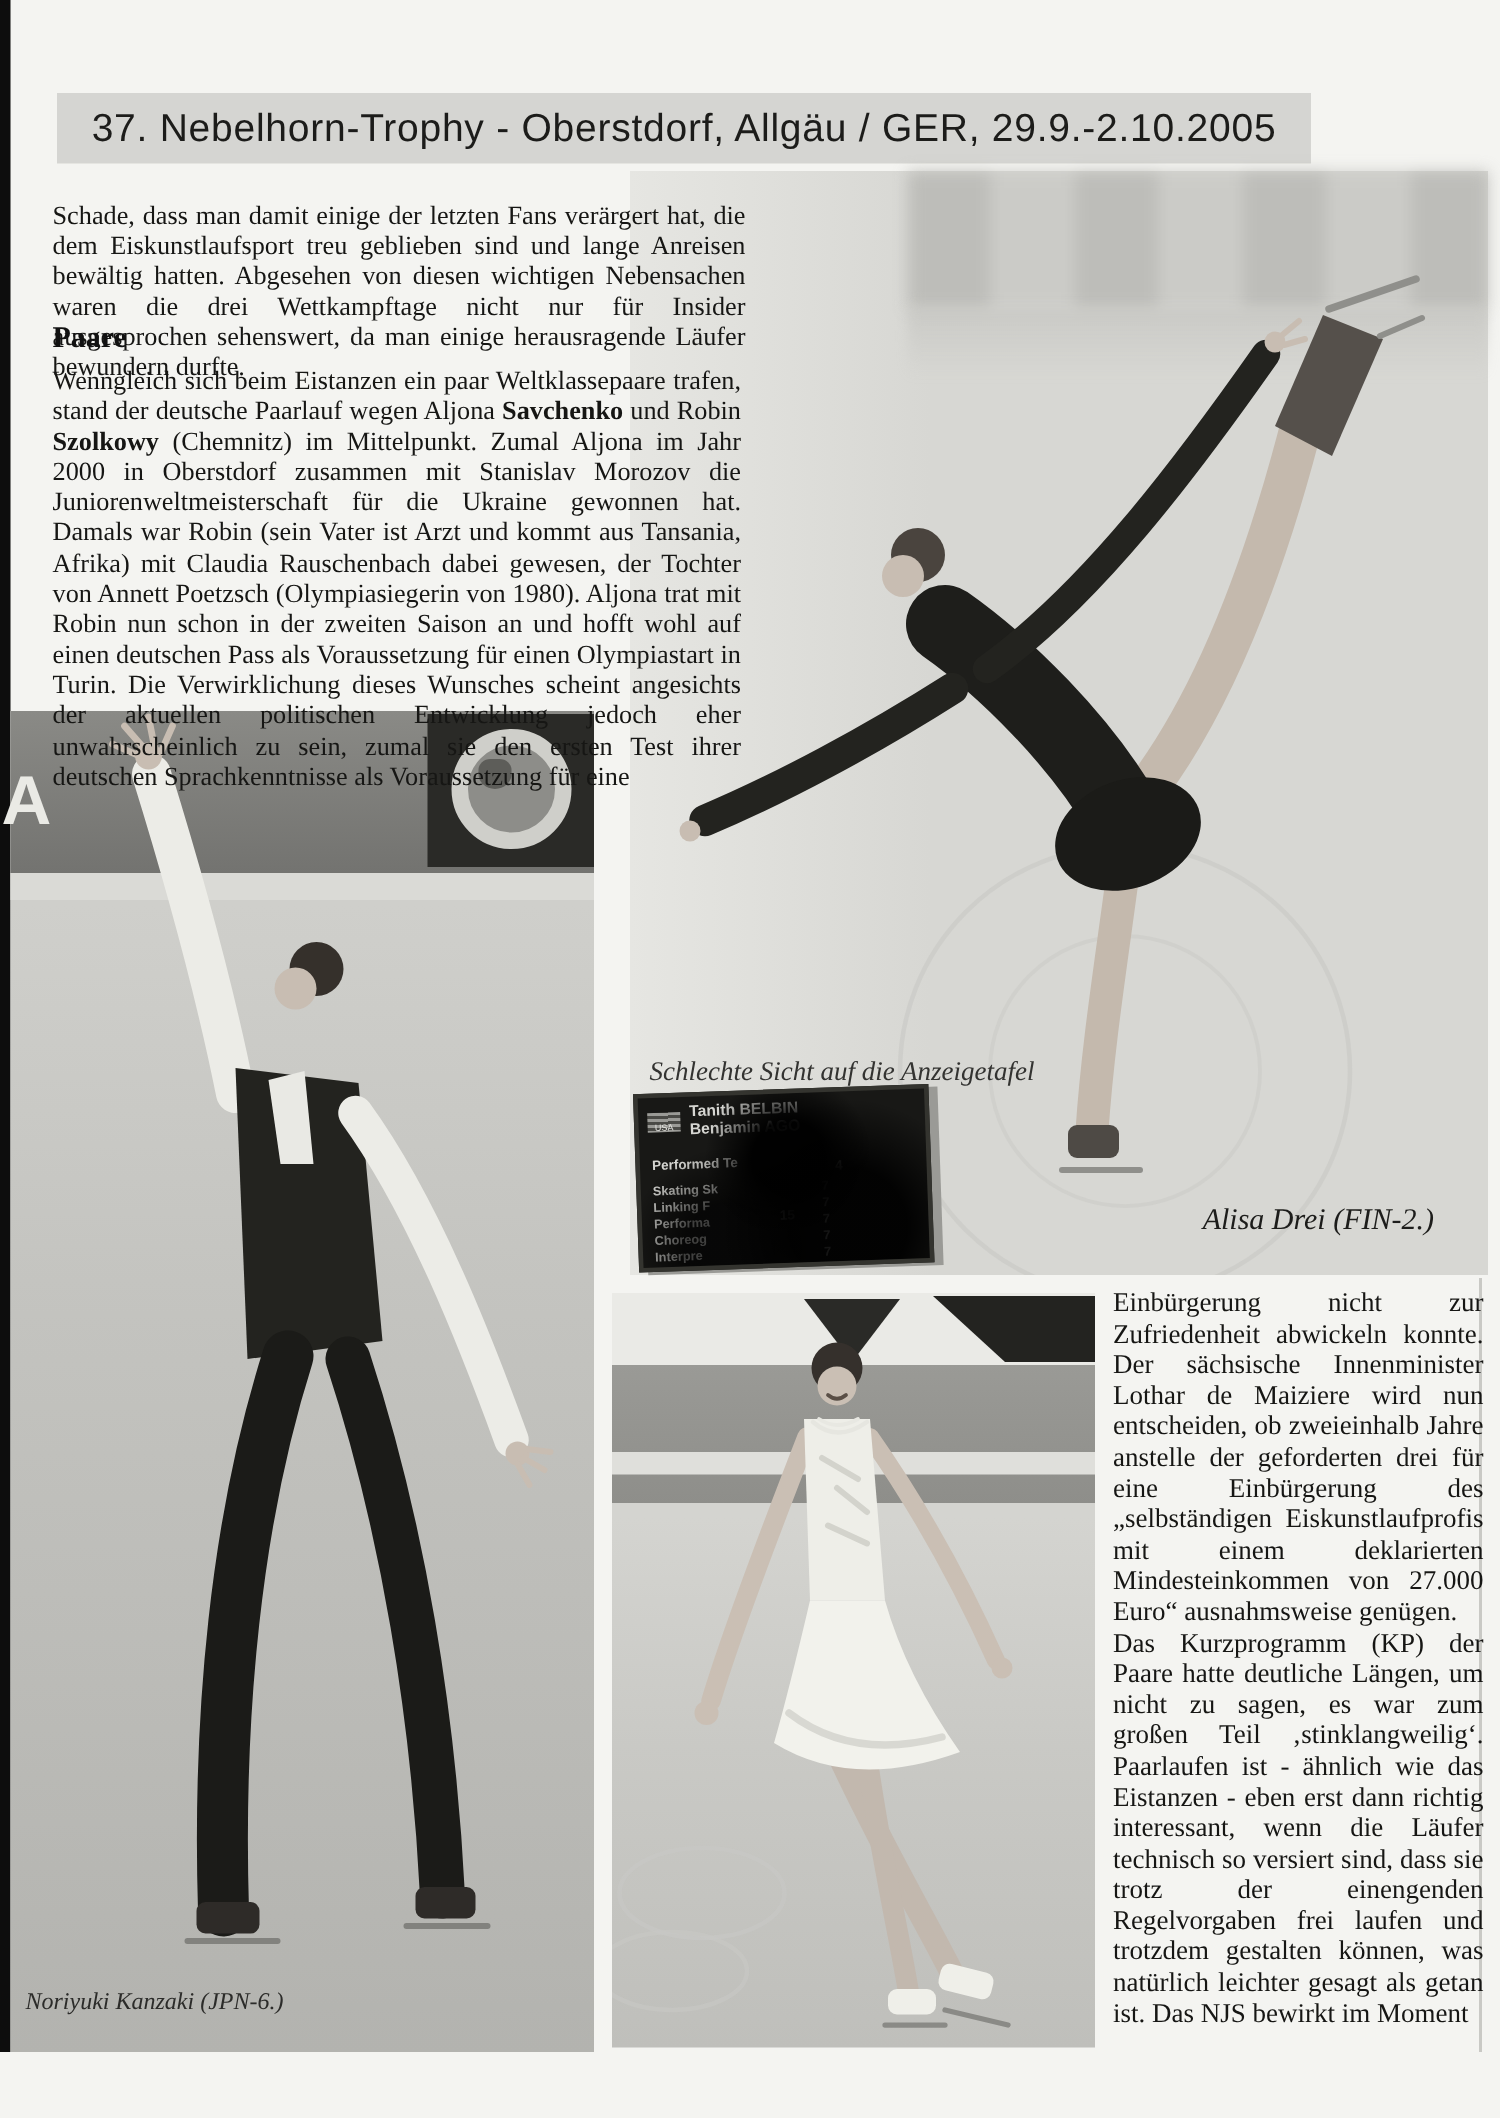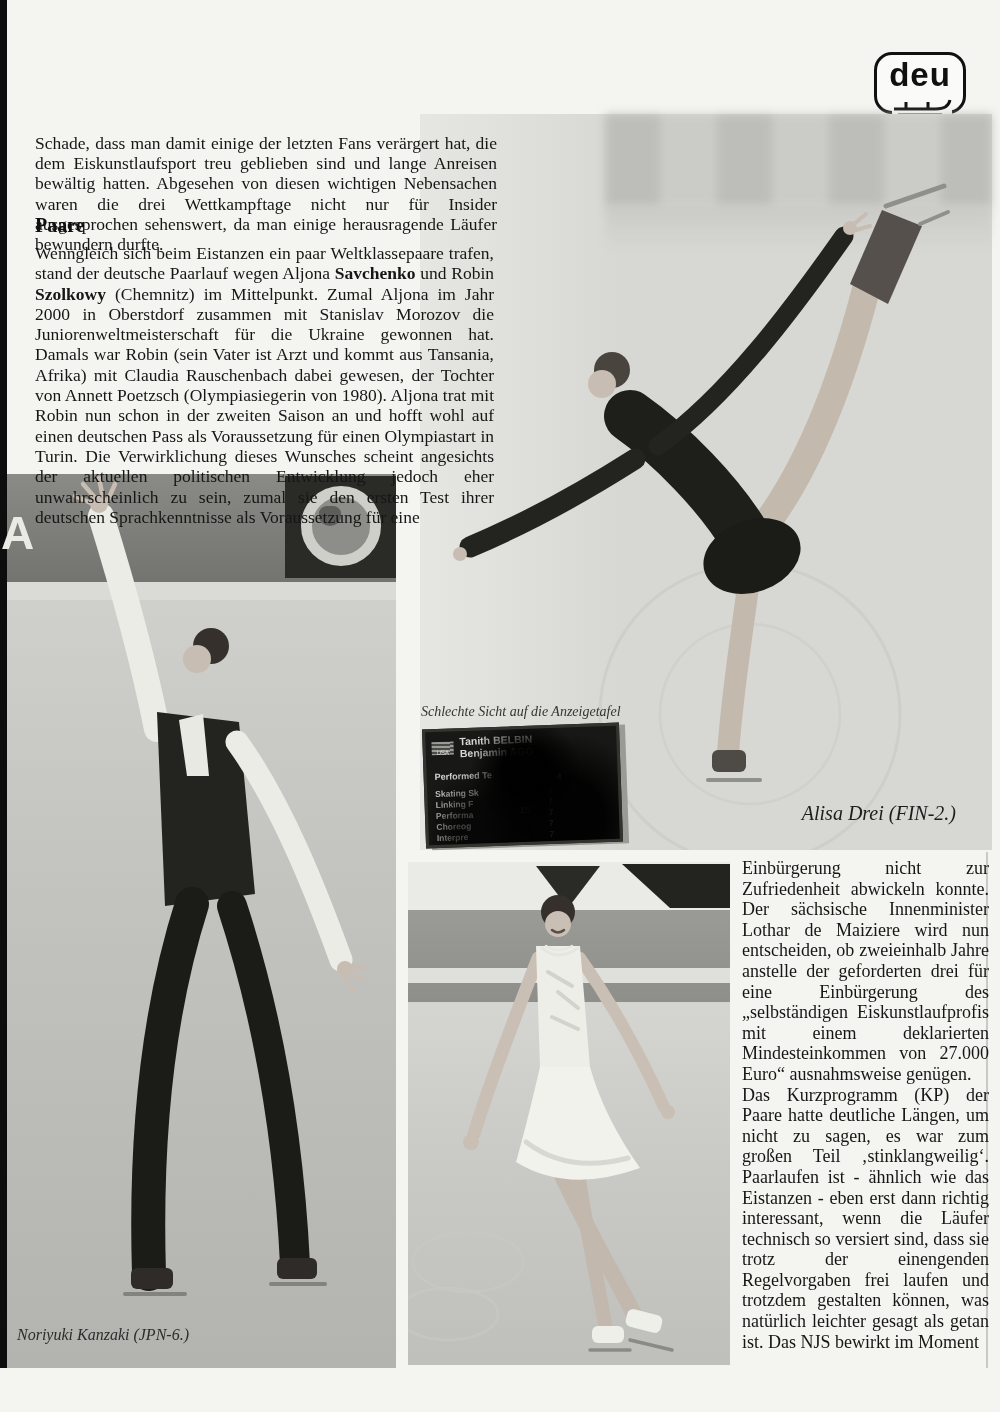--- a/index.html
+++ b/index.html
@@ -36,21 +36,21 @@
   
   .photo-main{left:420px;top:114px;width:572px;height:736px;
      background:linear-gradient(90deg,#e6e6e2 0px,#ddddd9 120px,#d7d7d3 200px),
                 linear-gradient(180deg,#cfcfcb,#d6d6d2);}
   .pm-band{position:absolute;left:185px;top:0;right:0;height:92px;
      background:repeating-linear-gradient(90deg,#b5b5b1 0 55px,#c8c8c4 55px 112px);
      filter:blur(5px);opacity:.75;}
   .pm-band2{position:absolute;left:185px;top:92px;right:0;height:46px;
      background:linear-gradient(180deg,#c2c2be,rgba(214,214,210,0));filter:blur(4px);opacity:.6;}
   .pm-caption{position:absolute;right:36px;top:688px;font-style:italic;font-size:20px;color:#1d1d1b;text-align:center;}
-  .inset-caption{position:absolute;left:1px;top:590px;font-style:italic;font-size:14px;color:#333331;}
+  .inset-caption{position:absolute;left:13px;top:590px;font-style:italic;font-size:18px;color:#333331;}
 
   
   .scoreboard{position:absolute;left:4px;top:612px;width:197px;height:119px;background:#181816;
       border:3px solid #34342f;box-sizing:border-box;transform:rotate(-2deg);
       font-family:"Liberation Sans",sans-serif;color:#d6d6d2;overflow:hidden;
       box-shadow:6px 2px 0 #9a9a96;}
   .sb-flag{position:absolute;left:6px;top:10px;width:22px;height:13px;
       background:repeating-linear-gradient(180deg,#9a9a96 0 2px,#4a4a46 2px 4px);
       font-size:6px;color:#e4e4e0;text-align:center;line-height:22px;}
   .sb-names{position:absolute;left:34px;top:4px;font-weight:bold;font-size:10.5px;line-height:12px;}
@@ -99,28 +99,22 @@
   .footer svg{margin-left:10px;}
   svg{display:block;}
 </style>
 </head>
 <body>
 
 <div class="page">
 
   <div class="abs left-strip"></div>
 
-  <div class="abs deu-logo">
-    <span class="deu-text">deu</span>
-    <svg class="deu-blade" width="66" height="22" viewBox="0 0 66 22">
-      <rect x="2" y="7" width="60" height="11" fill="#fafaf8"></rect>
-      <path d="M4 12 H46 Q58 12 60 3" stroke="#101010" stroke-width="3" fill="none"></path>
-      <path d="M16 12 V5 M38 12 V5" stroke="#101010" stroke-width="3"></path>
-      <path d="M8 18 H52" stroke="#101010" stroke-width="3"></path>
-    </svg>
+  <div class="abs header-bar">
+    <span class="header-title">37. Nebelhorn-Trophy - Oberstdorf, Allgäu / GER, 29.9.-2.10.2005</span>
   </div>
 
   <p class="abs body-text intro">Schade, dass man damit einige der letzten Fans verärgert hat, die dem Eiskunstlaufsport treu geblieben sind und lange Anreisen bewältig hatten. Abgesehen von diesen wichtigen Nebensachen waren die drei Wettkampftage nicht nur für Insider ausgesprochen sehenswert, da man einige herausragende Läufer bewundern durfte.</p>
   <h2 class="abs section-heading">Paare</h2>
   <p class="abs body-text paare"><span>Wenngleich sich beim Eistanzen ein paar Weltklassepaare trafen, stand der deutsche Paarlauf wegen Aljona </span><b>Savchenko</b><span> und Robin </span><b>Szolkowy</b><span> (Chemnitz) im Mittelpunkt. Zumal Aljona im Jahr 2000 in Oberstdorf zusammen mit Stanislav Morozov die Juniorenweltmeisterschaft für die Ukraine gewonnen hat. Damals war Robin (sein Vater ist Arzt und kommt aus Tansania, Afrika) mit Claudia Rauschenbach dabei gewesen, der Tochter von Annett Poetzsch (Olympiasiegerin von 1980). Aljona trat mit Robin nun schon in der zweiten Saison an und hofft wohl auf einen deutschen Pass als Voraussetzung für einen Olympiastart in Turin. Die Verwirklichung dieses Wunsches scheint angesichts der aktuellen politischen Entwicklung jedoch eher unwahrscheinlich zu sein, zumal sie den ersten Test ihrer deutschen Sprachkenntnisse als Voraussetzung für eine</span></p>
 
   <div class="abs photo-main">
     <div class="pm-band"></div>
     <div class="pm-band2"></div>
     <svg width="572" height="736" viewBox="0 0 572 736" style="position:absolute;inset:0;">

